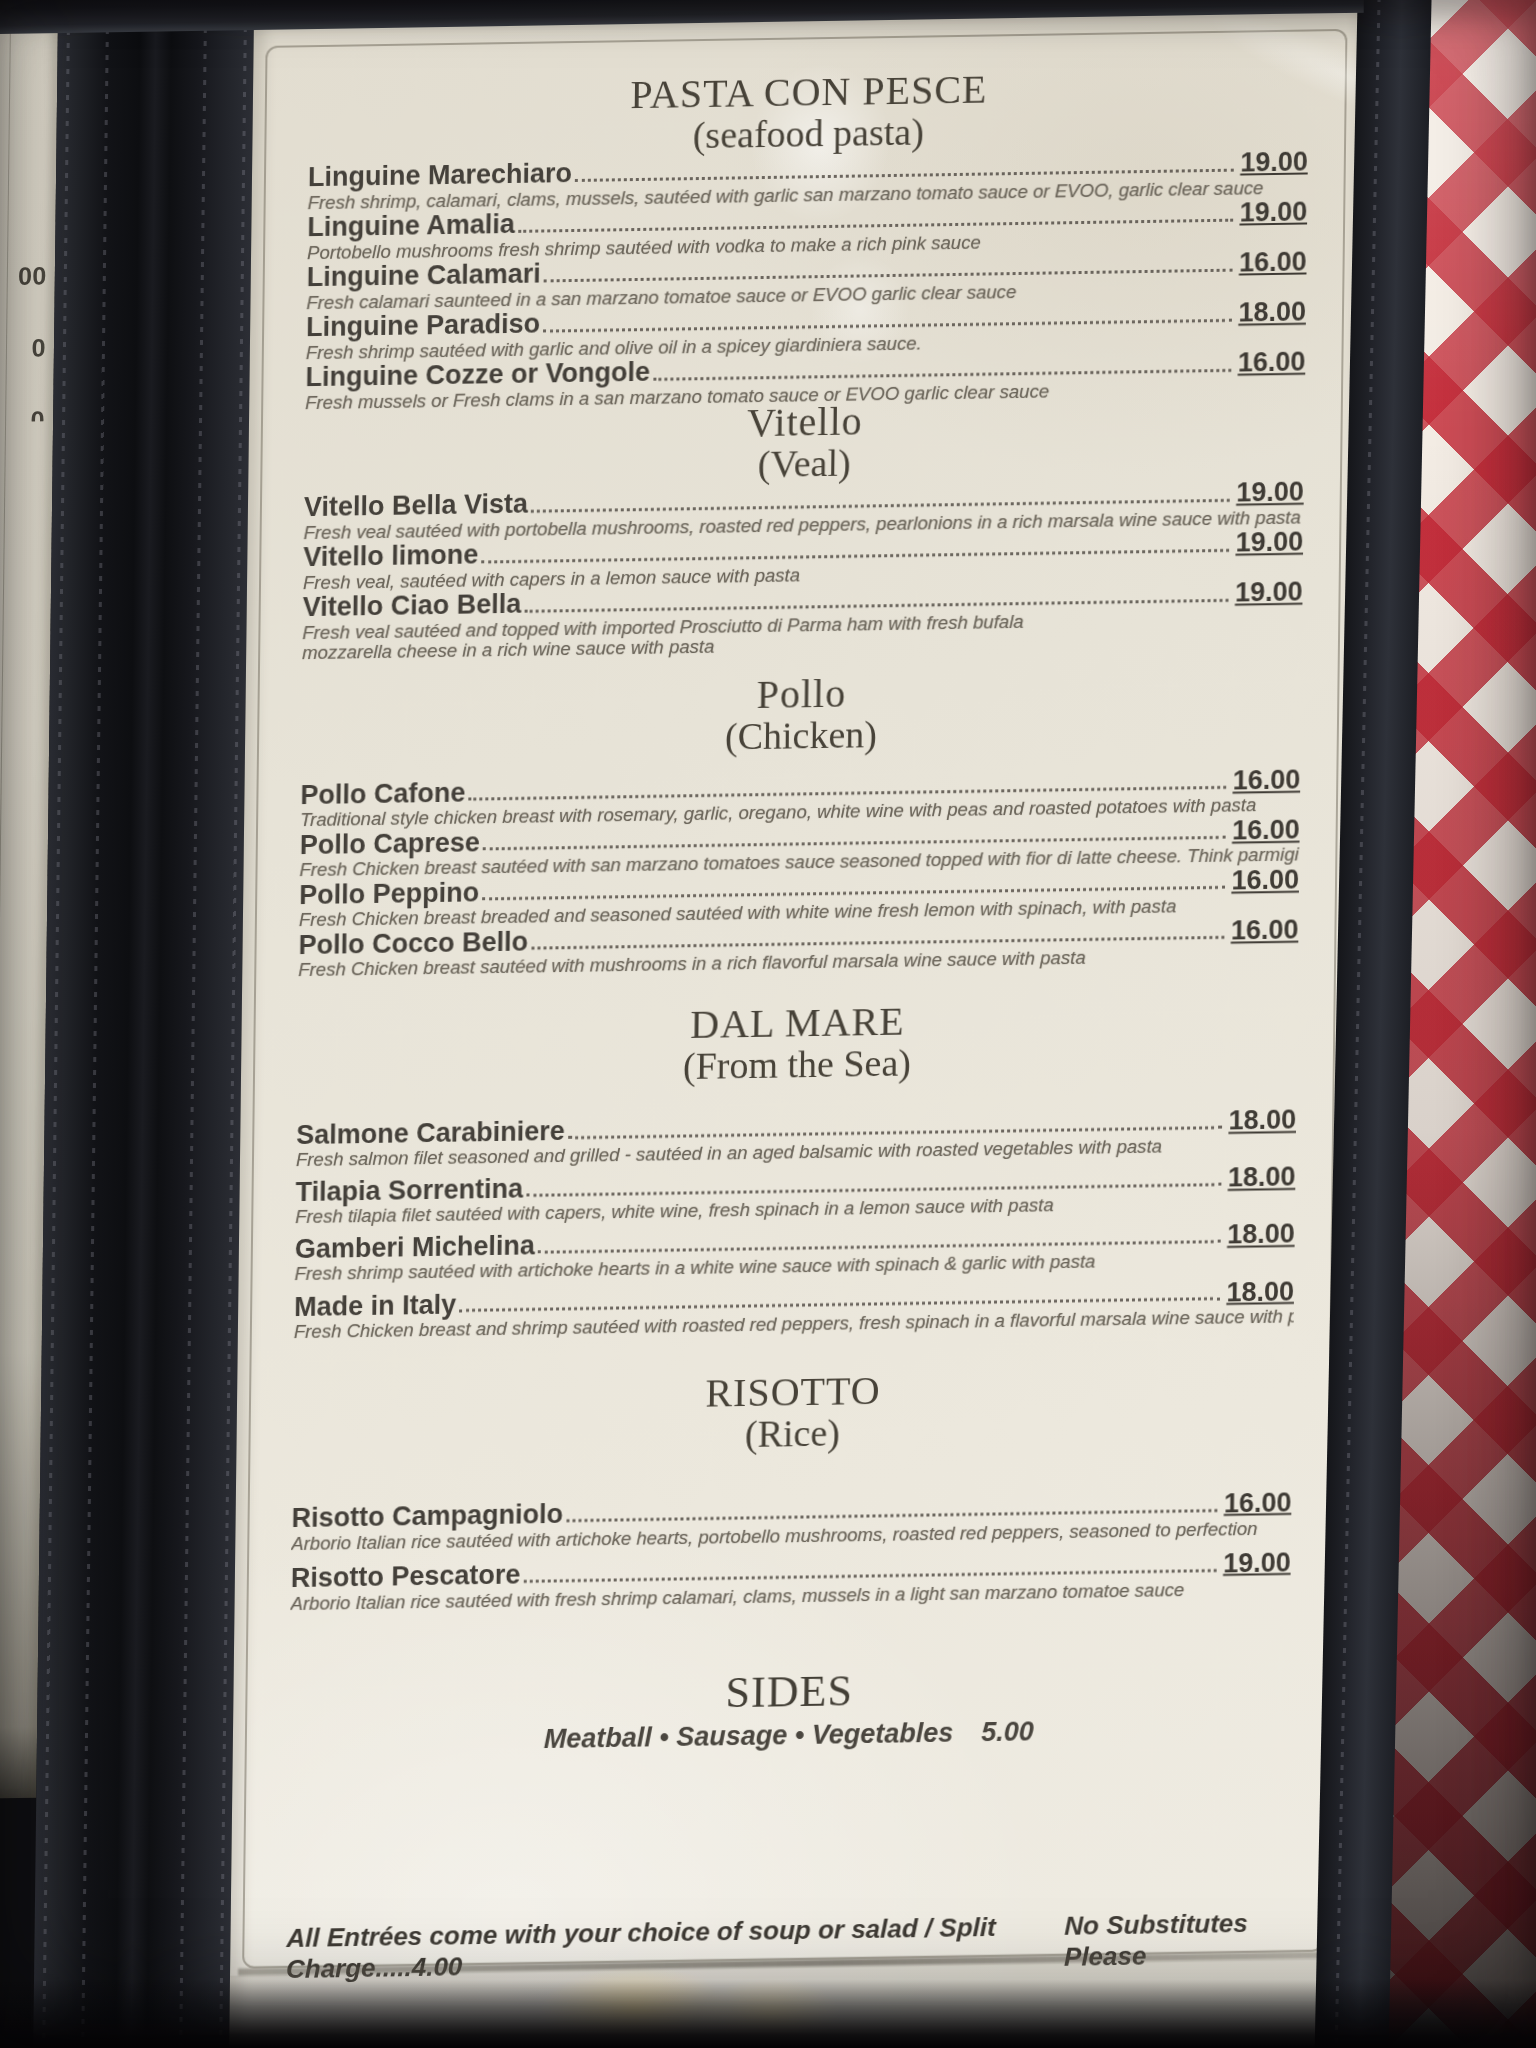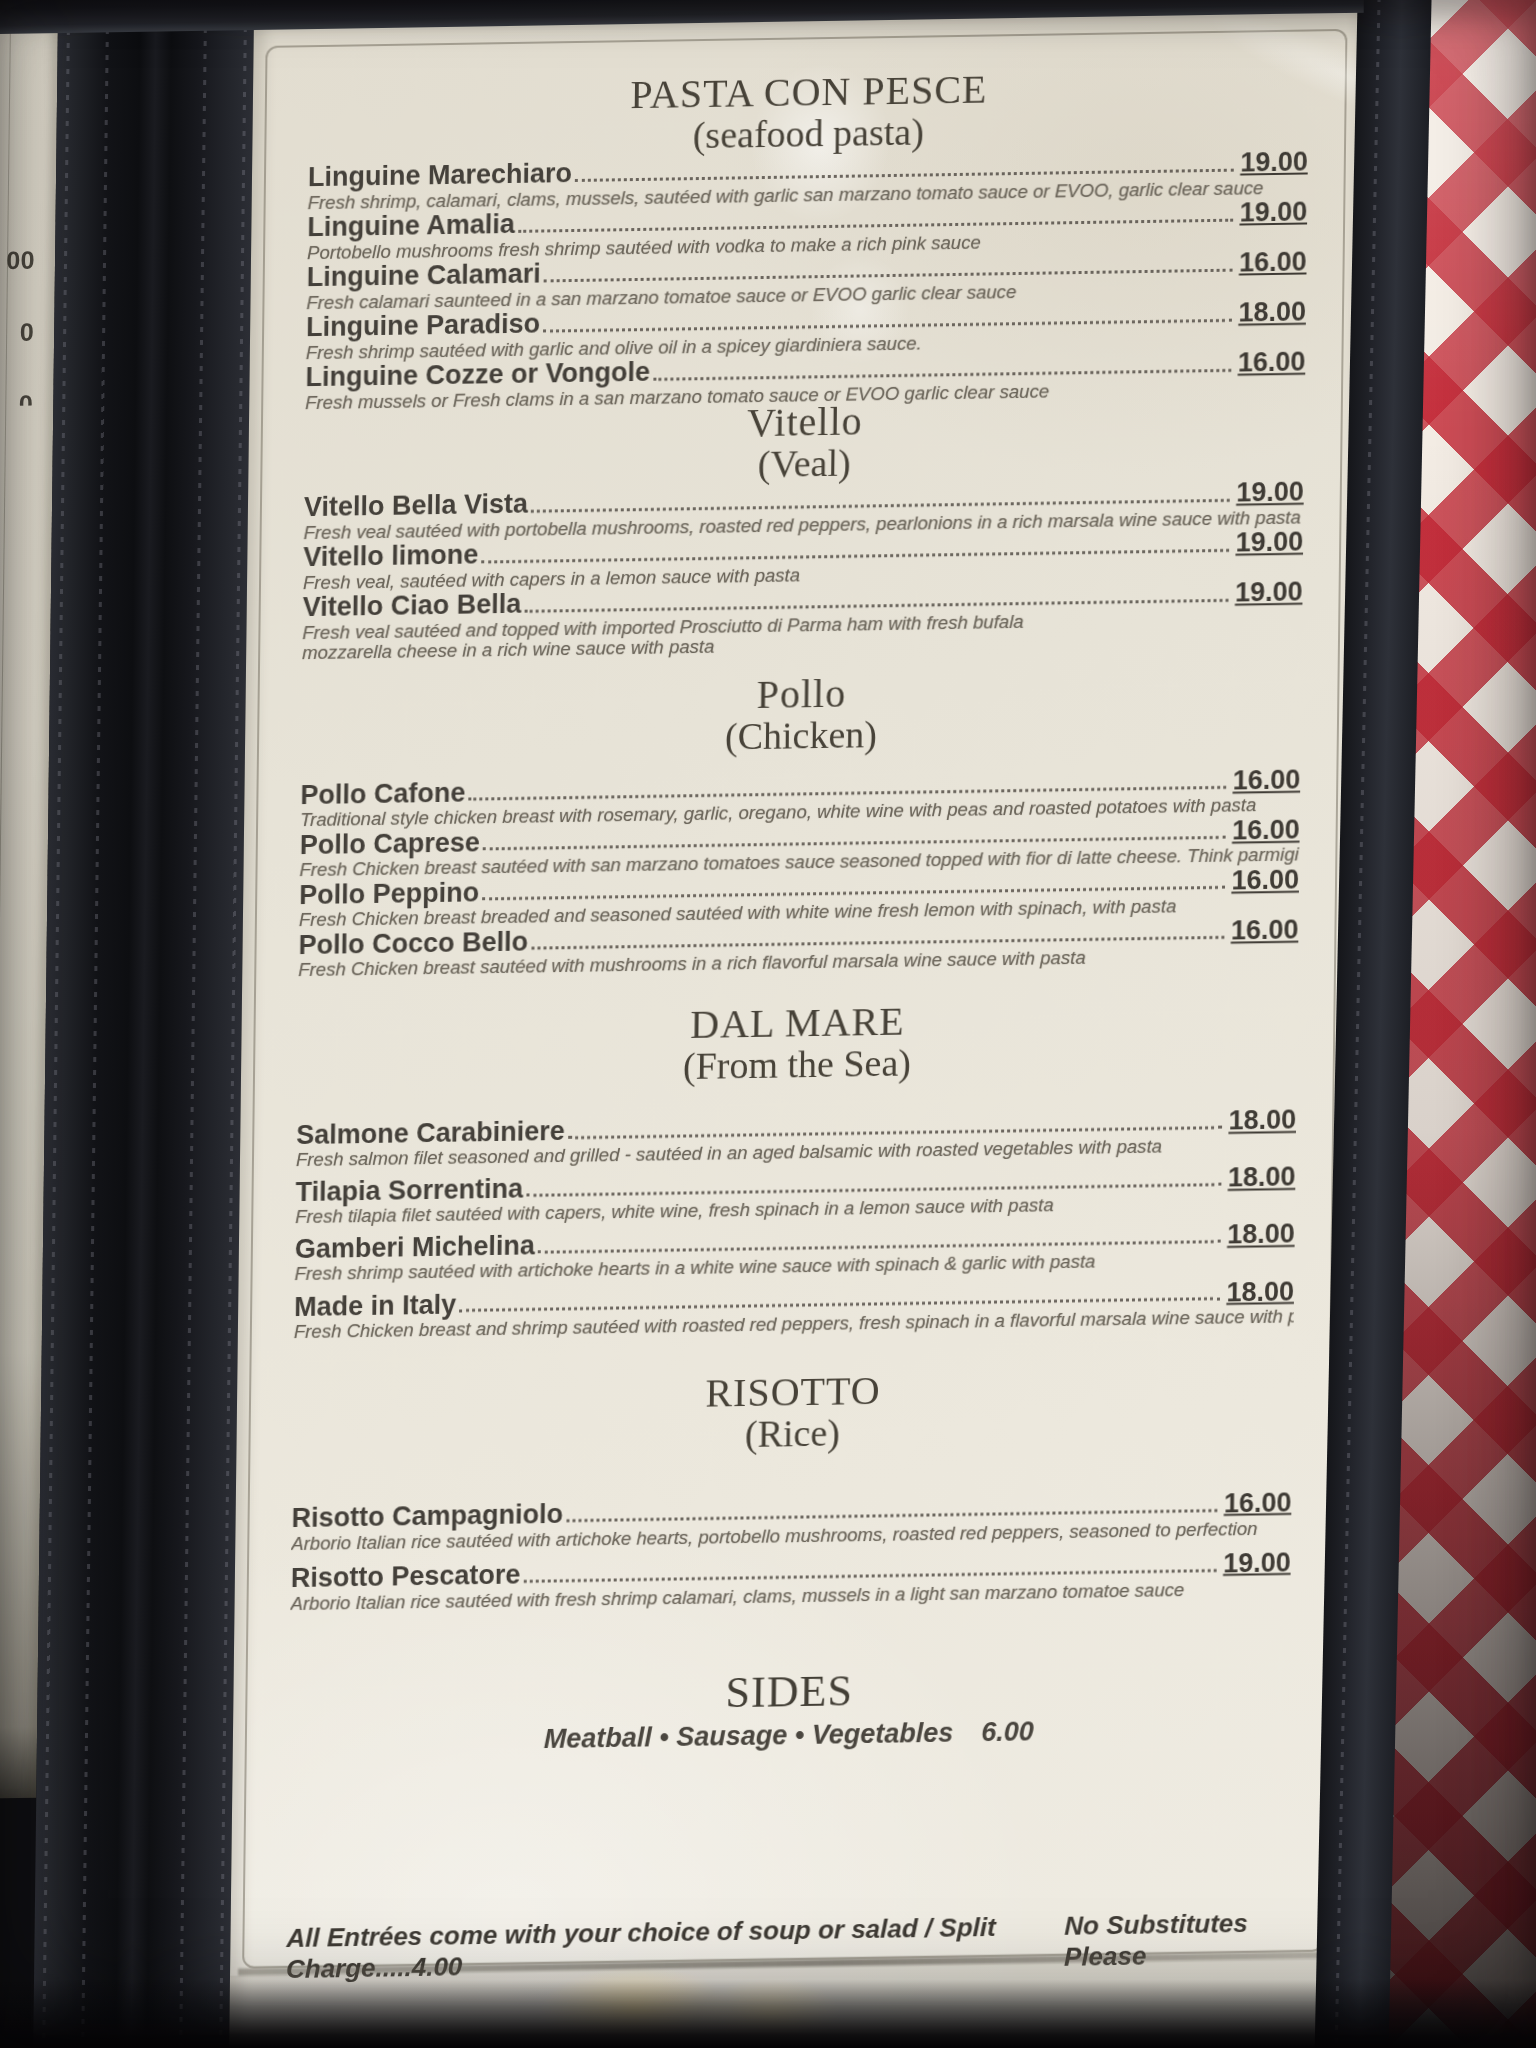--- a/index.html
+++ b/index.html
@@ -26,22 +26,22 @@
     transform-origin:768px 0;transform:rotate(-0.9deg) skewX(-1.6deg);}
 
   .top-band{position:absolute;left:-48px;top:-34px;width:1412px;height:56px;
     background:linear-gradient(180deg,#0c0c0f 0%,#17181d 55%,#24262c 85%,#3a3d44 100%);}
 
   .facing-page{position:absolute;left:-12px;top:6px;width:70px;height:1780px;
     background:linear-gradient(180deg,#d8d3c6 0%,#ddd8cb 40%,#d2cec1 75%,#8a867c 96%,#3a3833 100%);
     box-shadow:inset -6px 0 8px rgba(60,55,45,.25);}
   .facing-page .edge-line{position:absolute;left:22px;top:0;bottom:0;width:1px;
     background:rgba(115,110,98,.45);}
-  .frag{position:absolute;right:20px;font-weight:bold;font-size:25px;color:#4b473f;
-    letter-spacing:.5px;}
+  .frag{position:absolute;right:8px;font-weight:bold;font-size:25px;color:#4b473f;
+    letter-spacing:.5px;margin-top:16px;}
   .frag.f1{top:228px;}
   .frag.f2{top:300px;}
   .frag.f3{top:372px;clip-path:inset(0 0 45% 0);}
 
   .spine{position:absolute;left:58px;top:-20px;width:196px;height:2120px;
     background:linear-gradient(90deg,#2b2d34 0%,#222429 10%,#121317 26%,#0d0e11 42%,
                #1a1b20 50%,#0e0f12 58%,#17181d 72%,#23252b 88%,#2c2e35 100%);}
   .stitch{position:absolute;top:0;bottom:0;width:3px;opacity:.55;
     background:repeating-linear-gradient(180deg, rgba(155,155,168,.5) 0 5px, rgba(0,0,0,0) 5px 13px);}
   .stitch.sa{left:9px;} .stitch.sb{left:48px;} .stitch.sc{left:146px;} .stitch.sd{left:186px;}
@@ -327,21 +327,21 @@
                   <span class="dots"></span>
                   <span class="item-price">19.00</span>
                 </div>
               <div class="item-desc">Arborio Italian rice sautéed with fresh shrimp calamari, clams, mussels in a light san marzano tomatoe sauce</div>
             </div>
           </div>
         </div>
 
         <div class="sides">
           <h2>SIDES</h2>
-          <div class="sides-line"><span>Meatball • Sausage • Vegetables</span><span class="sp"></span><span>6.00</span></div>
+          <div class="sides-line"><span>Meatball • Sausage • Vegetables</span><span class="sp"></span><span>5.00</span></div>
         </div>
 
       </div>
 
       <div class="footer">
         <span>All Entrées come with your choice of soup or salad / Split Charge.....4.00</span>
         <span>No Substitutes Please</span>
       </div>
 
       <div class="bottom-line"></div>

